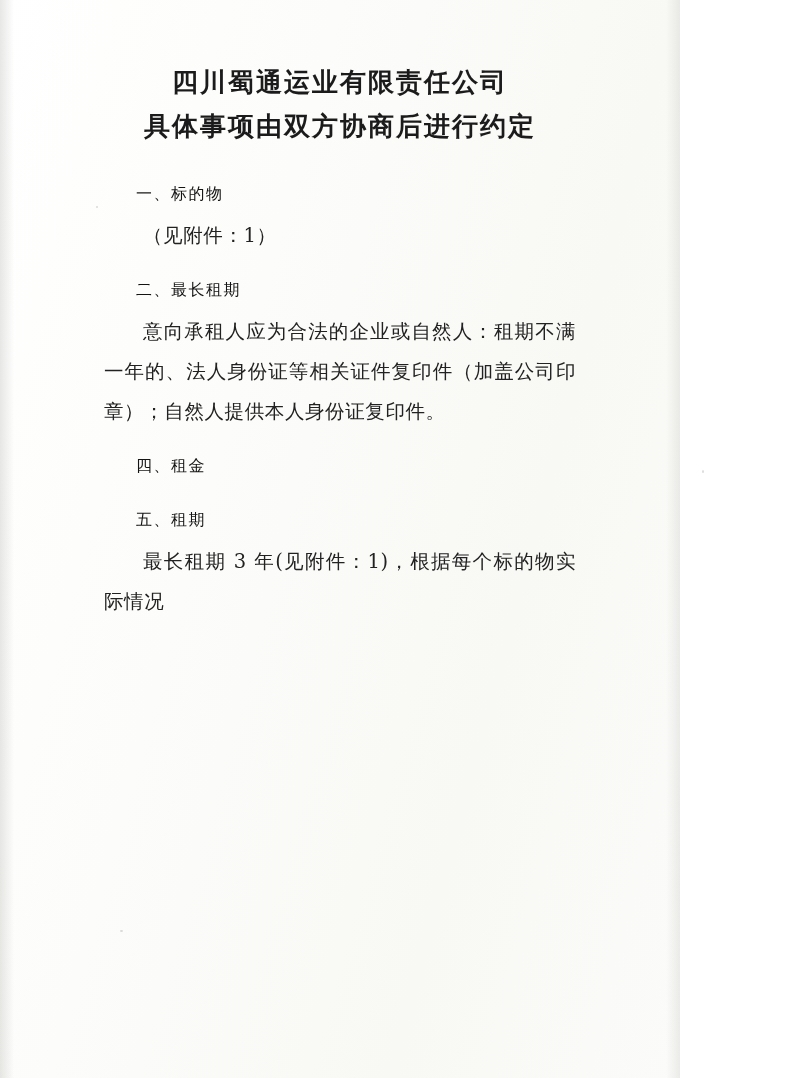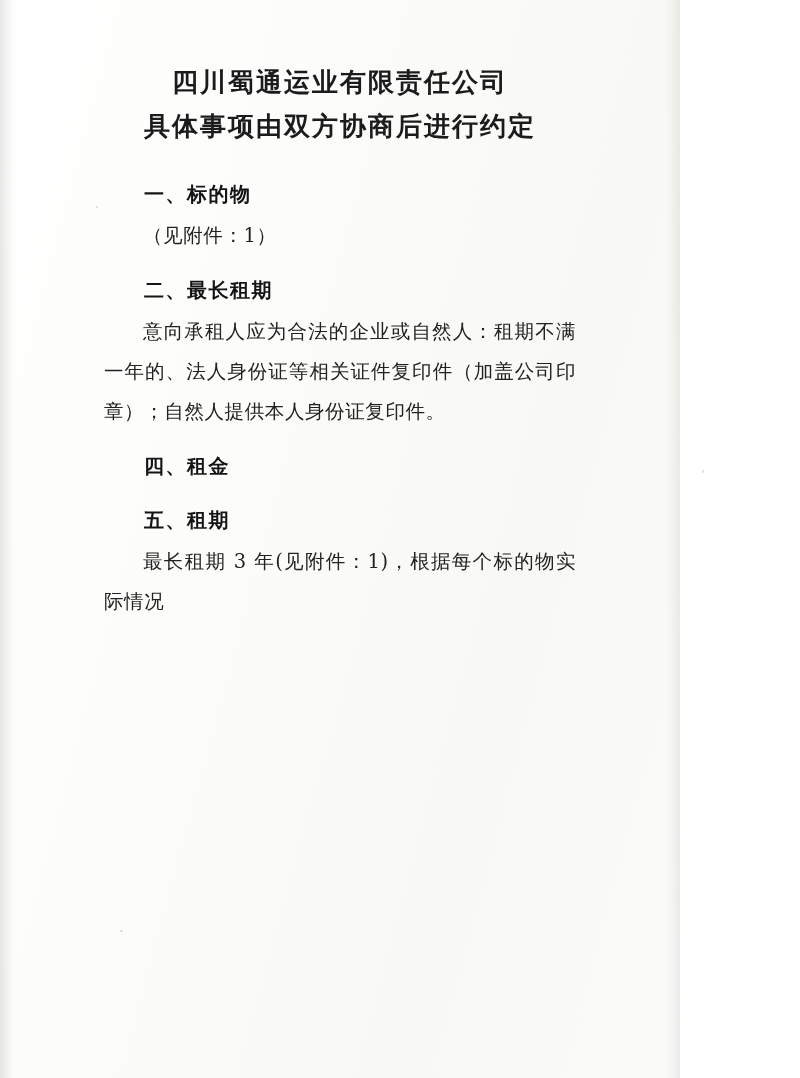--- a/index.html
+++ b/index.html
@@ -55,23 +55,23 @@
     margin: 0;
     font-size: 19.5px;
     line-height: 40px;
     color: #222222;
     text-align: justify;
     text-indent: 2em;
     letter-spacing: 0.6px;
   }
   h2.section {
     margin: 14px 0 2px 0;
-    font-size: 20px;
+    font-size: 16px;
     line-height: 40px;
-    font-weight: 700;
+    font-weight: 400;
     color: #141414;
     text-indent: 2em;
     letter-spacing: 1.5px;
   }
   
   .speckle {
     position: absolute;
     background: #b9b9b4;
     opacity: 0.5;
     z-index: 3;

